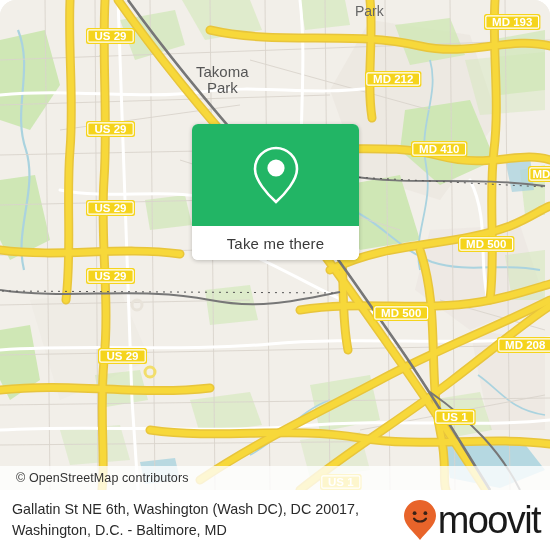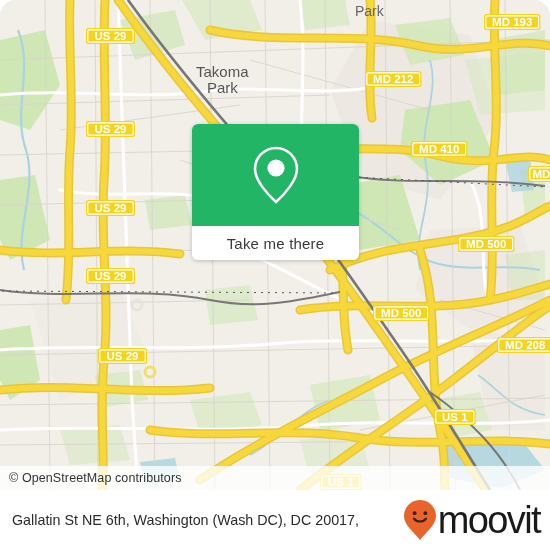--- a/index.html
+++ b/index.html
@@ -32,21 +32,21 @@
   #attribution {
     position: absolute;
     left: 0;
     top: 466px;
     width: 550px;
     height: 24px;
     background: rgba(255,255,255,0.78);
     display: flex;
     align-items: center;
     box-sizing: border-box;
-    padding-left: 9px;
+    padding-left: 16px;
   }
   #attribution .attr-text {
     font-size: 12.5px;
     color: #333333;
     letter-spacing: 0.1px;
     white-space: nowrap;
   }
 
   
   #poi-card {
@@ -370,20 +370,21 @@
       </svg>
     </div>
     <div class="card-footer">
       <span class="cta">Take me there</span>
     </div>
   </div>
 
   <div id="bottom-bar">
     <div class="addr-block">
       <div class="addr-line">Gallatin St NE 6th, Washington (Wash DC), DC 20017,</div>
+      <div class="addr-line">Washington, D.C. - Baltimore, MD</div>
     </div>
     <div id="brand">
       <svg width="34" height="42" viewBox="0 0 34 42">
         <path d="M17 1 C8.2 1 1 8.2 1 17 C1 26 11 33 17 41 C23 33 33 26 33 17 C33 8.2 25.8 1 17 1 Z" fill="#e8642a"></path>
         <circle cx="11.6" cy="14.2" r="1.9" fill="#3b2216"></circle>
         <circle cx="22.4" cy="14.2" r="1.9" fill="#3b2216"></circle>
         <path d="M11 19.6 C13.4 23.4 20.6 23.4 23 19.6" fill="none" stroke="#3b2216" stroke-width="2.1" stroke-linecap="round"></path>
       </svg>
       <span class="brand-text">moovit</span>
     </div>

